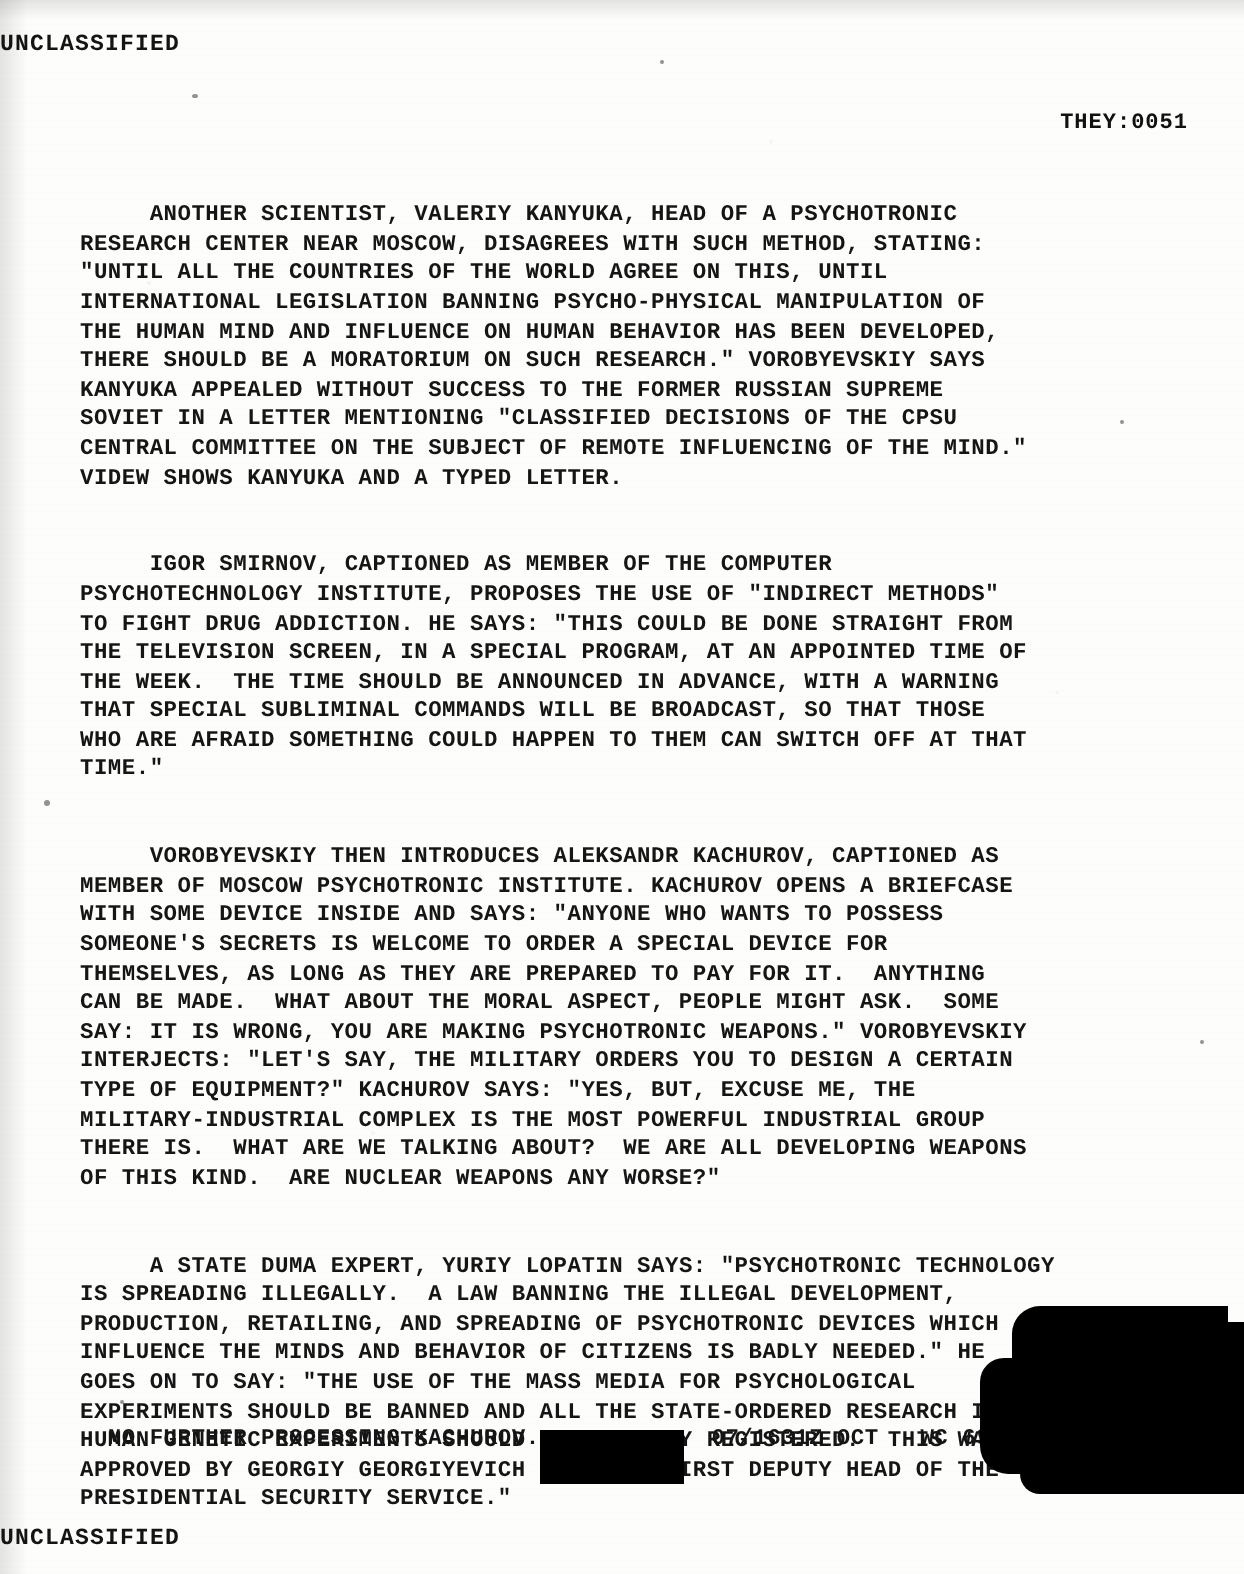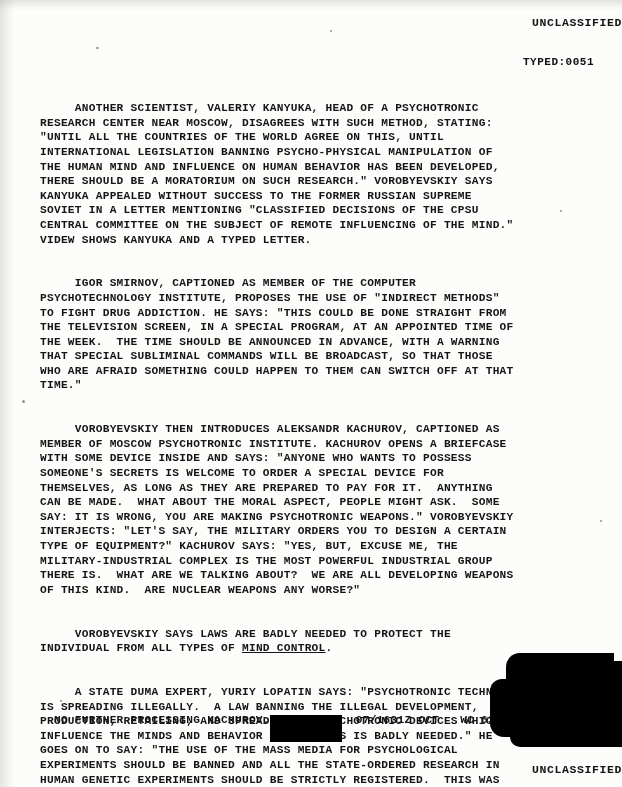--- a/index.html
+++ b/index.html
@@ -29,21 +29,21 @@
     inset: 0;
     pointer-events: none;
     opacity: 0.5;
     background:
       repeating-linear-gradient(0deg, rgba(0,0,0,0.012) 0 1px, transparent 1px 3px);
   }
   .classif {
     position: absolute;
     left: 0;
     right: 0;
-    text-align: right;
+    text-align: left;
     font-size: 11.5px;
     letter-spacing: 0.6px;
     font-weight: bold;
     color: #141414;
   }
   .classif.top { top: 16px; }
   .classif.bottom { top: 763px; }
 
   .page-num {
     position: absolute;
@@ -146,21 +146,21 @@
 </head>
 <body>
 
 <div class="page">
 
   <div class="edge-smudge-left"></div>
   <div class="edge-smudge-top"></div>
 
   <div class="classif top">UNCLASSIFIED</div>
 
-  <div class="page-num">TYPED:0051</div>
+  <div class="page-num">THEY:0051</div>
 
   <div class="body-text">
     <p class="para">     ANOTHER SCIENTIST, VALERIY KANYUKA, HEAD OF A PSYCHOTRONIC
 RESEARCH CENTER NEAR MOSCOW, DISAGREES WITH SUCH METHOD, STATING:
 "UNTIL ALL THE COUNTRIES OF THE WORLD AGREE ON THIS, UNTIL
 INTERNATIONAL LEGISLATION BANNING PSYCHO-PHYSICAL MANIPULATION OF
 THE HUMAN MIND AND INFLUENCE ON HUMAN BEHAVIOR HAS BEEN DEVELOPED,
 THERE SHOULD BE A MORATORIUM ON SUCH RESEARCH." VOROBYEVSKIY SAYS
 KANYUKA APPEALED WITHOUT SUCCESS TO THE FORMER RUSSIAN SUPREME
 SOVIET IN A LETTER MENTIONING "CLASSIFIED DECISIONS OF THE CPSU
@@ -179,22 +179,20 @@
 WITH SOME DEVICE INSIDE AND SAYS: "ANYONE WHO WANTS TO POSSESS
 SOMEONE'S SECRETS IS WELCOME TO ORDER A SPECIAL DEVICE FOR
 THEMSELVES, AS LONG AS THEY ARE PREPARED TO PAY FOR IT.  ANYTHING
 CAN BE MADE.  WHAT ABOUT THE MORAL ASPECT, PEOPLE MIGHT ASK.  SOME
 SAY: IT IS WRONG, YOU ARE MAKING PSYCHOTRONIC WEAPONS." VOROBYEVSKIY
 INTERJECTS: "LET'S SAY, THE MILITARY ORDERS YOU TO DESIGN A CERTAIN
 TYPE OF EQUIPMENT?" KACHUROV SAYS: "YES, BUT, EXCUSE ME, THE
 MILITARY-INDUSTRIAL COMPLEX IS THE MOST POWERFUL INDUSTRIAL GROUP
 THERE IS.  WHAT ARE WE TALKING ABOUT?  WE ARE ALL DEVELOPING WEAPONS
 OF THIS KIND.  ARE NUCLEAR WEAPONS ANY WORSE?"</p>
-    <p class="para"><span>     VOROBYEVSKIY SAYS LAWS ARE BADLY NEEDED TO PROTECT THE
-INDIVIDUAL FROM ALL TYPES OF </span><span class="underline-word">MIND CONTROL</span><span>.</span></p>
     <p class="para">     A STATE DUMA EXPERT, YURIY LOPATIN SAYS: "PSYCHOTRONIC TECHNOLOGY
 IS SPREADING ILLEGALLY.  A LAW BANNING THE ILLEGAL DEVELOPMENT,
 PRODUCTION, RETAILING, AND SPREADING OF PSYCHOTRONIC DEVICES WHICH
 INFLUENCE THE MINDS AND BEHAVIOR OF CITIZENS IS BADLY NEEDED." HE
 GOES ON TO SAY: "THE USE OF THE MASS MEDIA FOR PSYCHOLOGICAL
 EXPERIMENTS SHOULD BE BANNED AND ALL THE STATE-ORDERED RESEARCH IN
 HUMAN GENETIC EXPERIMENTS SHOULD BE STRICTLY REGISTERED.  THIS WAS
 APPROVED BY GEORGIY GEORGIYEVICH ROGOZIN, FIRST DEPUTY HEAD OF THE
 PRESIDENTIAL SECURITY SERVICE."</p>
     

